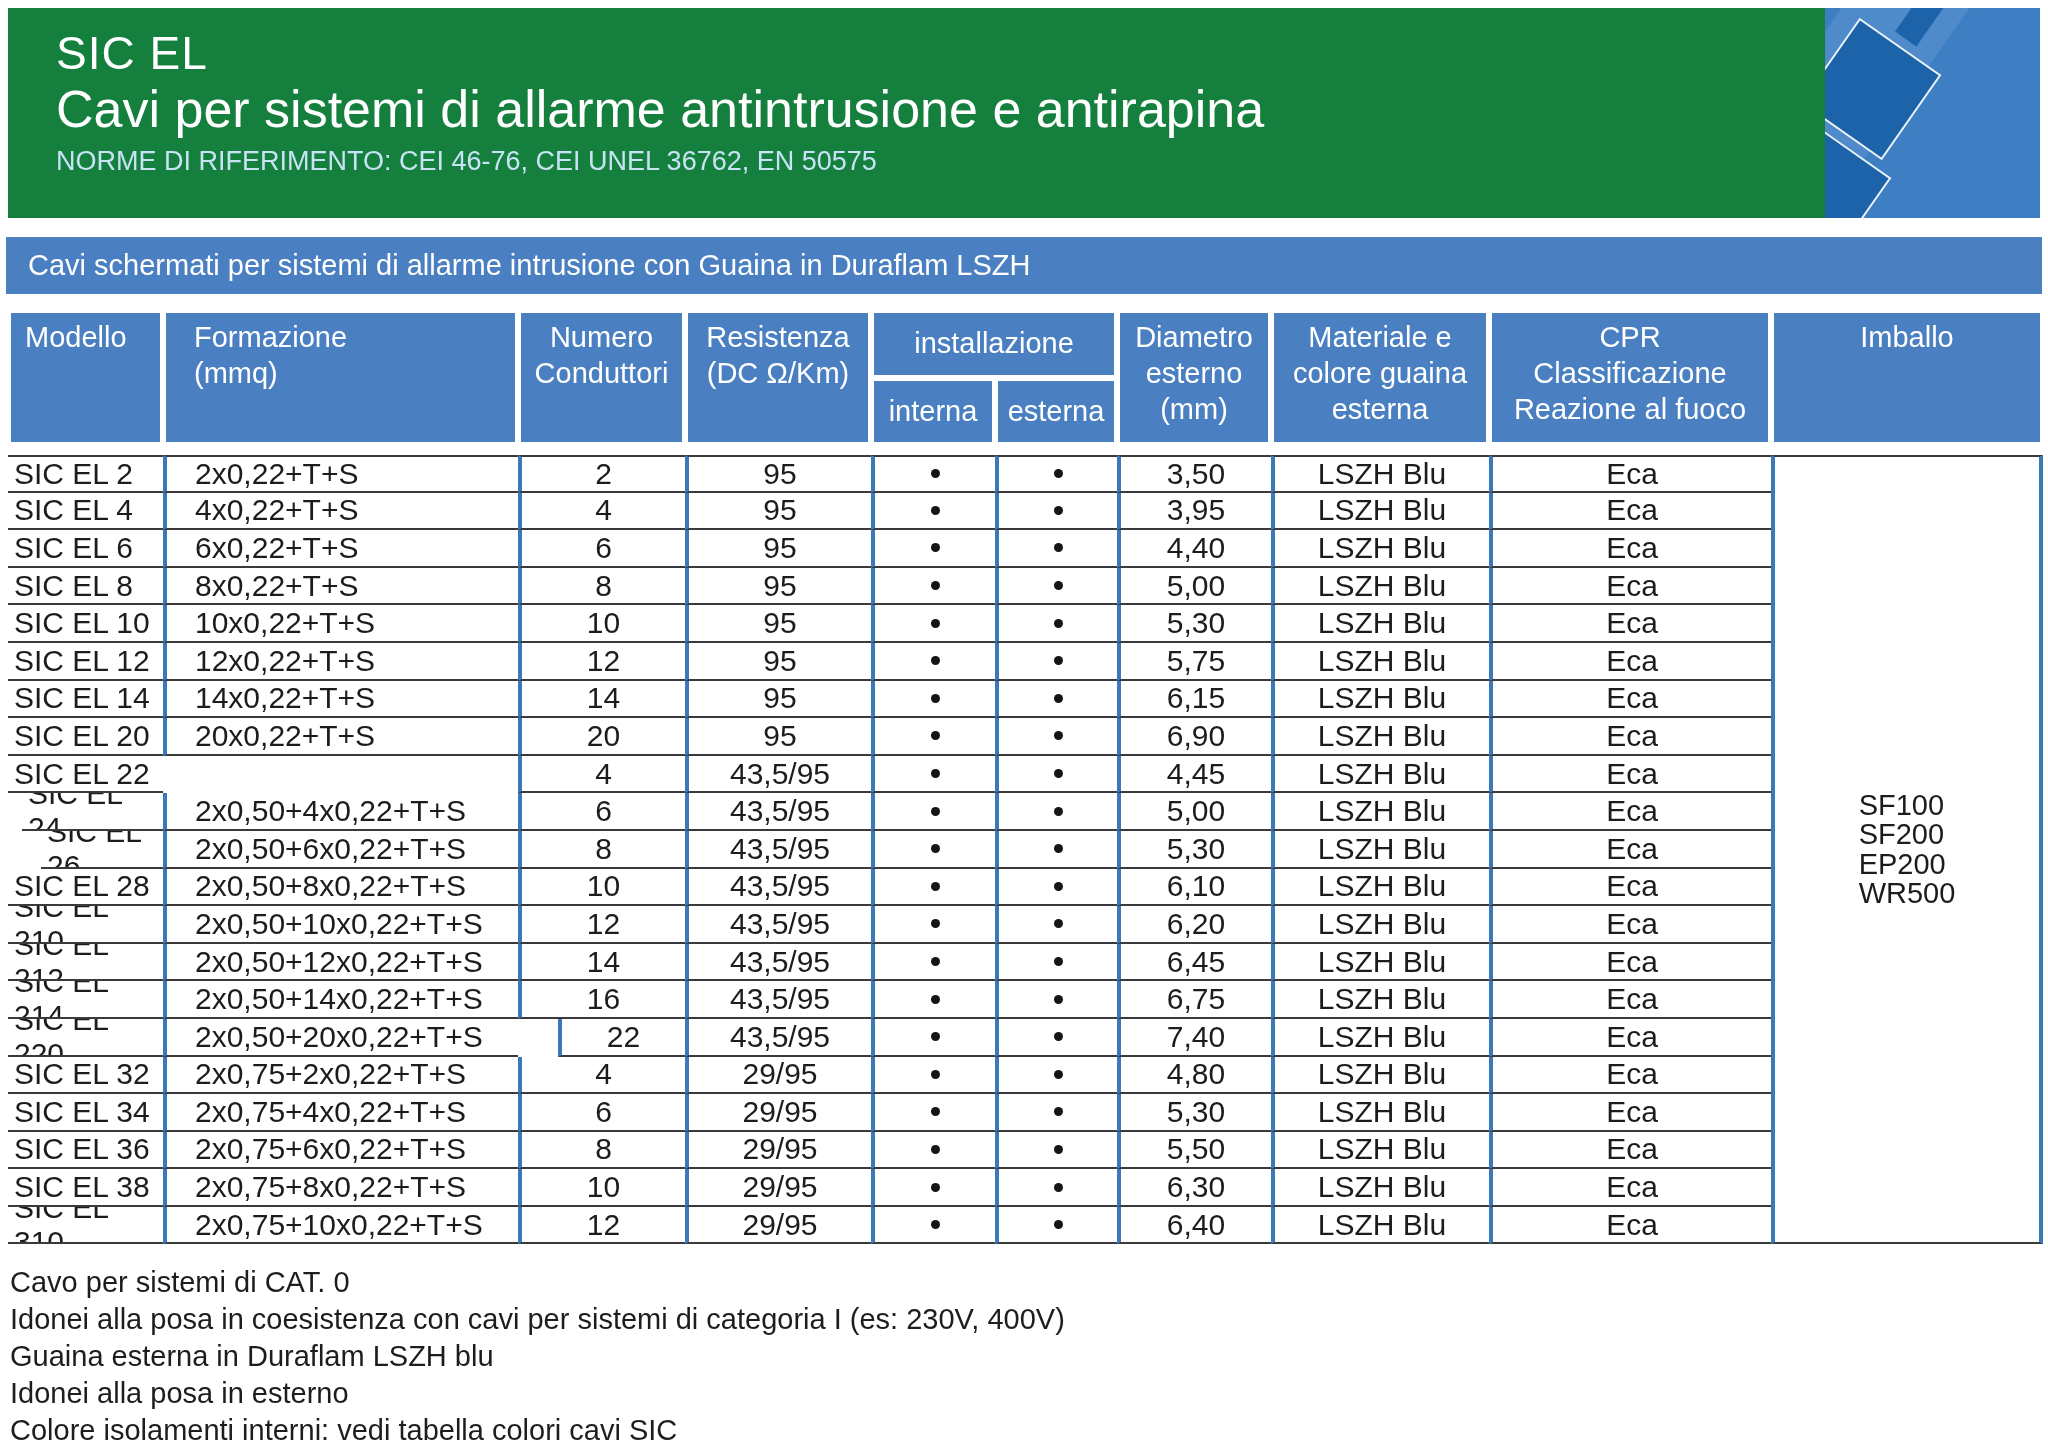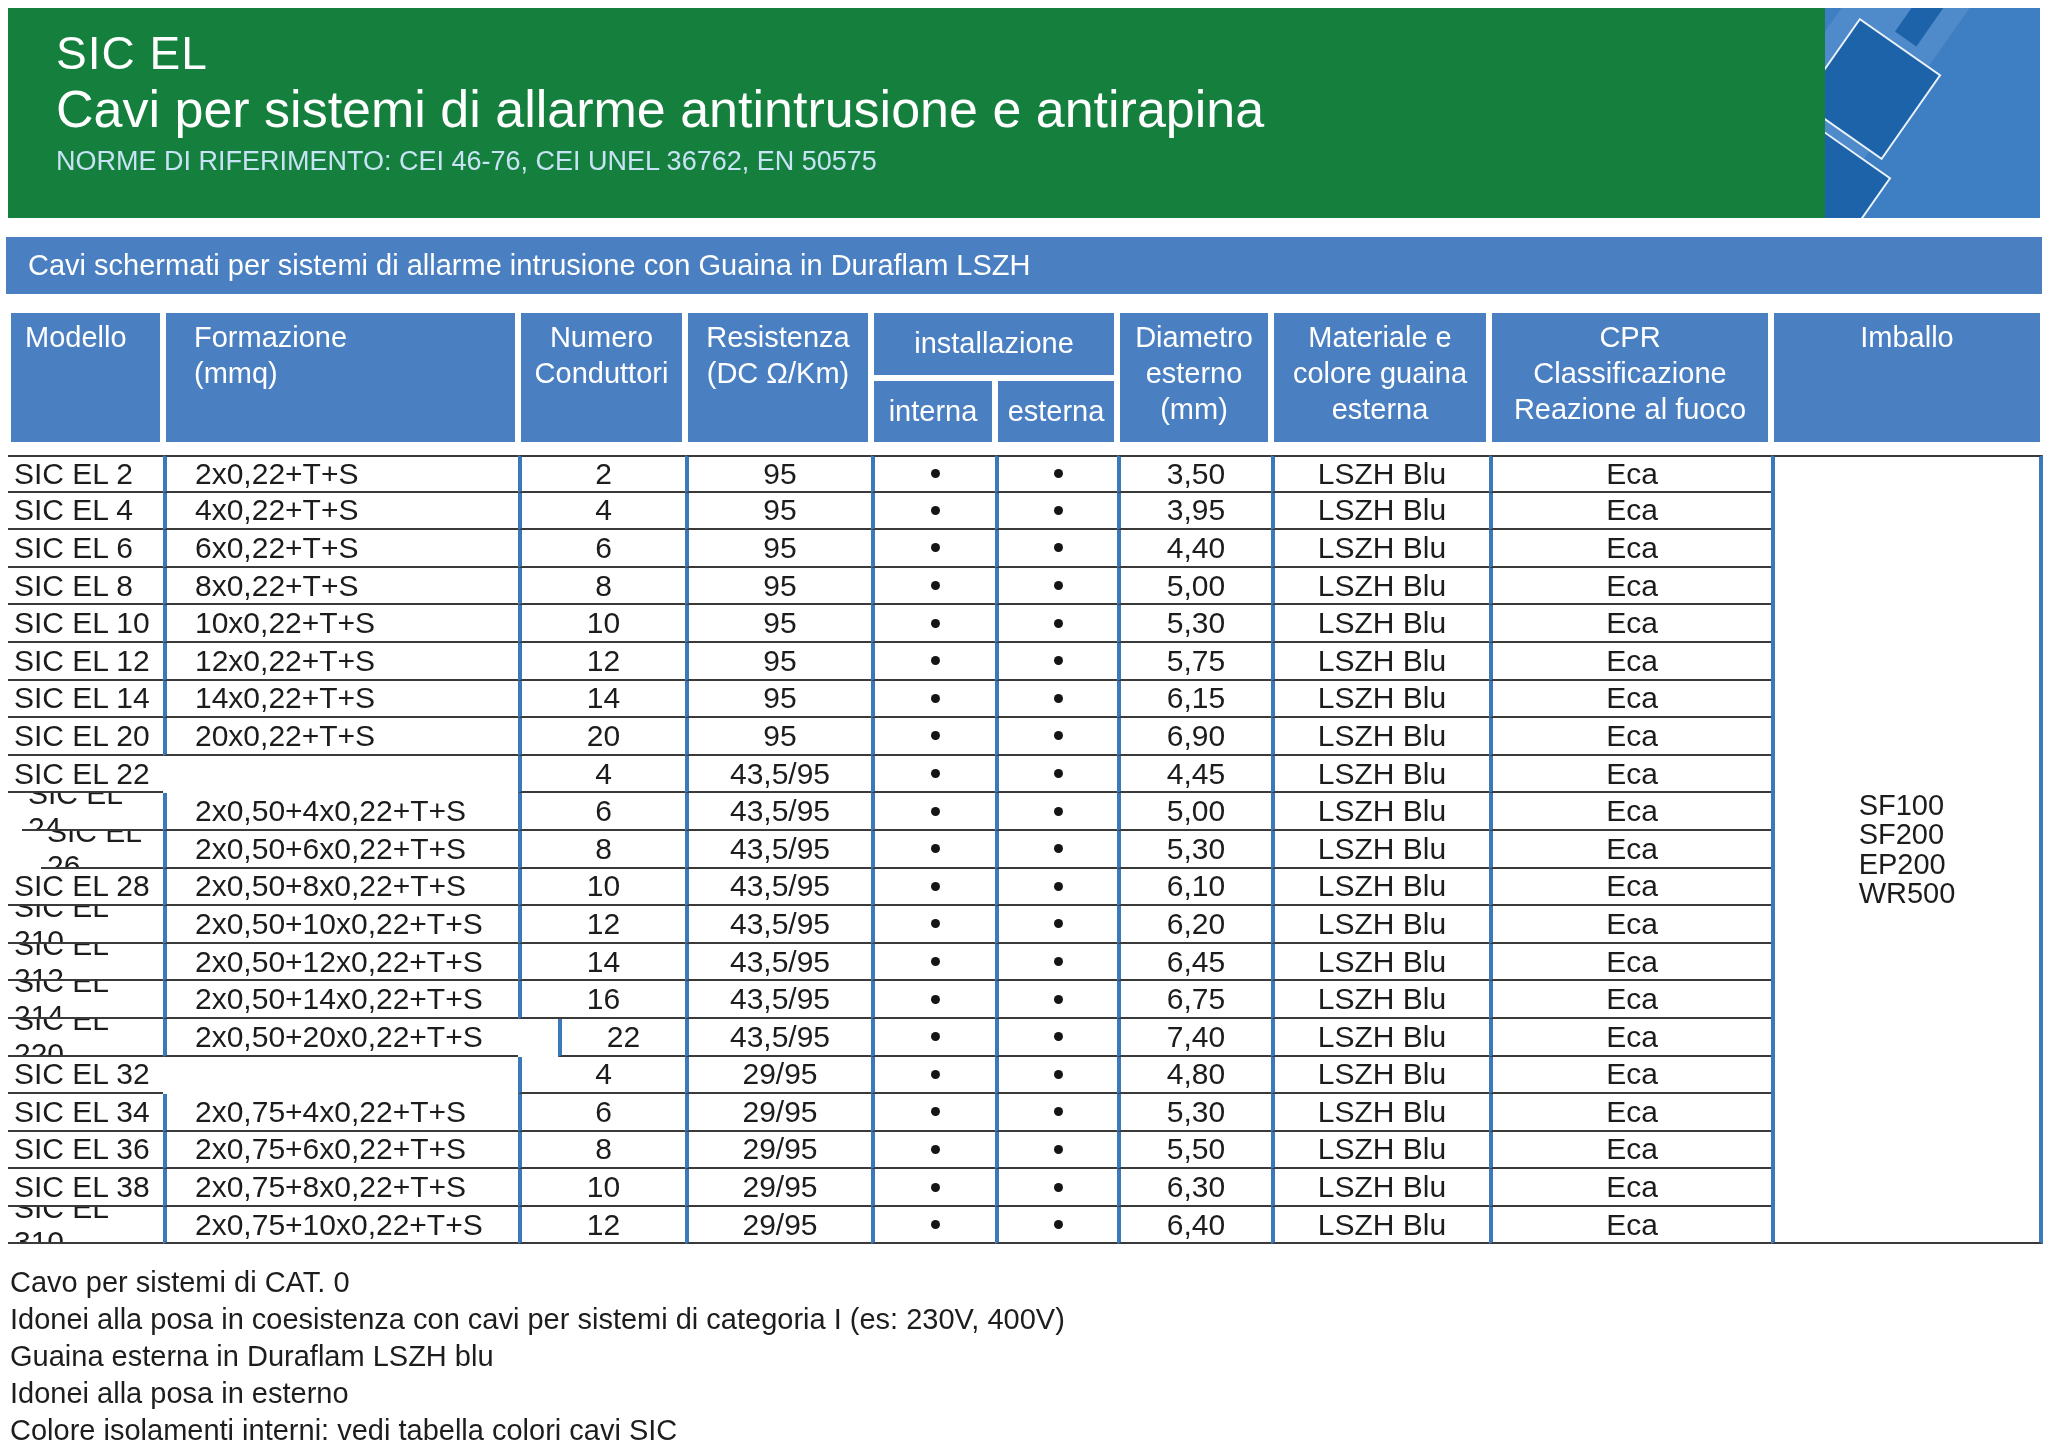--- a/index.html
+++ b/index.html
@@ -309,20 +309,21 @@
       <div class="bcell col4 bL" style="grid-area: 19 / 5;">
         <span class="dot"></span>
       </div>
       <div class="bcell col5 bL" style="grid-area: 19 / 6;">
         <span class="dot"></span>
       </div>
       <div class="bcell col6 bL" style="grid-area: 19 / 7;">7,40</div>
       <div class="bcell col7 bL" style="grid-area: 19 / 8;">LSZH Blu</div>
       <div class="bcell col8 bL" style="grid-area: 19 / 9;">Eca</div>
       <div class="bcell col0" style="grid-area: 20 / 1;">SIC EL 32</div>
+      <div class="bcell col1 bL" style="grid-area: 20 / 2;">2x0,75+2x0,22+T+S</div>
       <div class="bcell col2 bL" style="grid-area: 20 / 3;">4</div>
       <div class="bcell col3 bL" style="grid-area: 20 / 4;">29/95</div>
       <div class="bcell col4 bL" style="grid-area: 20 / 5;">
         <span class="dot"></span>
       </div>
       <div class="bcell col5 bL" style="grid-area: 20 / 6;">
         <span class="dot"></span>
       </div>
       <div class="bcell col6 bL" style="grid-area: 20 / 7;">4,80</div>
       <div class="bcell col7 bL" style="grid-area: 20 / 8;">LSZH Blu</div>

